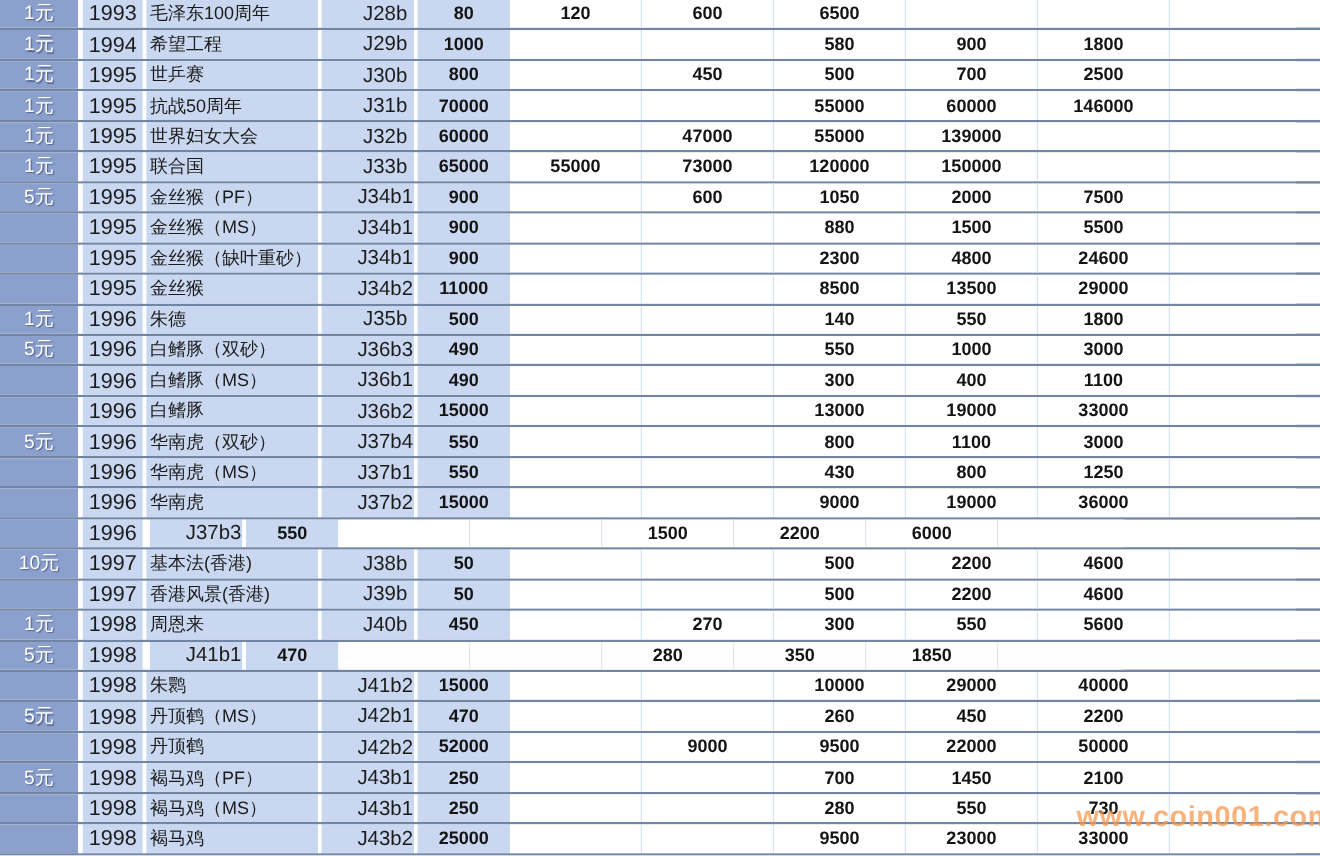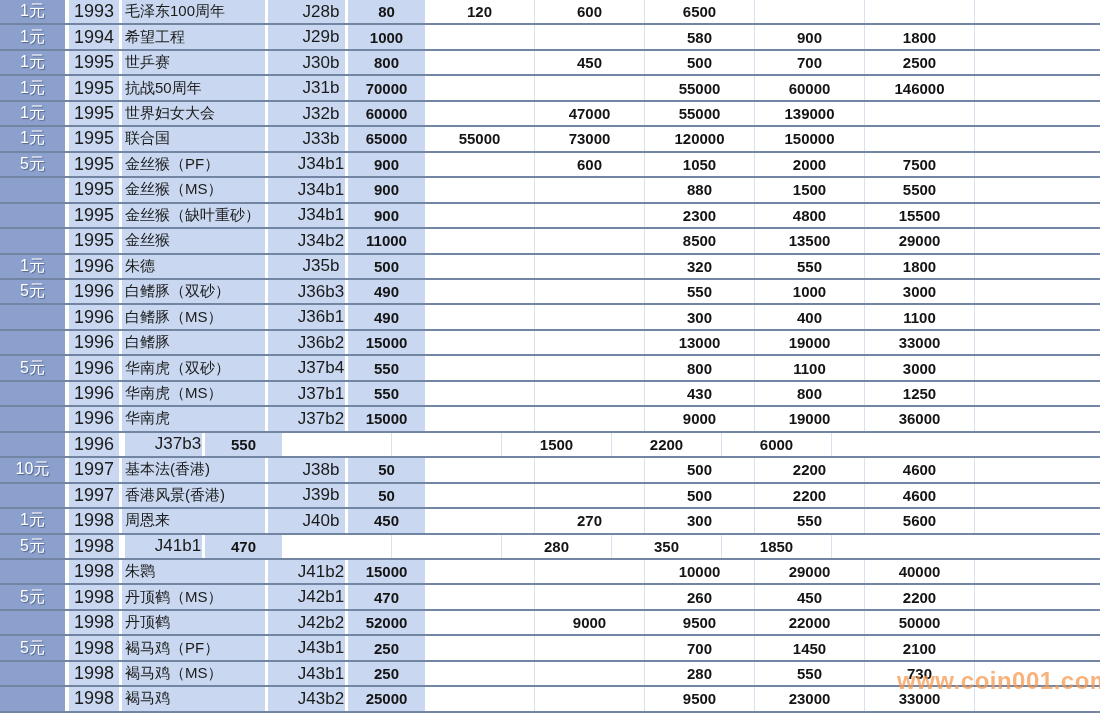--- a/index.html
+++ b/index.html
@@ -195,21 +195,21 @@
     <div class="sep"></div>
     <div class="cell c-name">金丝猴（缺叶重砂）</div>
     <div class="sep"></div>
     <div class="cell c-code">J34b1</div>
     <div class="sep"></div>
     <div class="cell c-v1">900</div>
     <div class="cell c-p"></div>
     <div class="cell c-p"></div>
     <div class="cell c-p">2300</div>
     <div class="cell c-p">4800</div>
-    <div class="cell c-p">15500</div>
+    <div class="cell c-p">24600</div>
     <div class="cell c-last"></div>
   </div>
 
   <div class="row">
     <div class="cell c-denom"></div>
     <div class="sep sep1"></div>
     <div class="cell c-year">1995</div>
     <div class="sep"></div>
     <div class="cell c-name">金丝猴</div>
     <div class="sep"></div>
@@ -229,21 +229,21 @@
     <div class="sep sep1"></div>
     <div class="cell c-year">1996</div>
     <div class="sep"></div>
     <div class="cell c-name">朱德</div>
     <div class="sep"></div>
     <div class="cell c-code">J35b</div>
     <div class="sep"></div>
     <div class="cell c-v1">500</div>
     <div class="cell c-p"></div>
     <div class="cell c-p"></div>
-    <div class="cell c-p">320</div>
+    <div class="cell c-p">140</div>
     <div class="cell c-p">550</div>
     <div class="cell c-p">1800</div>
     <div class="cell c-last"></div>
   </div>
 
   <div class="row">
     <div class="cell c-denom">5元</div>
     <div class="sep sep1"></div>
     <div class="cell c-year">1996</div>
     <div class="sep"></div>

